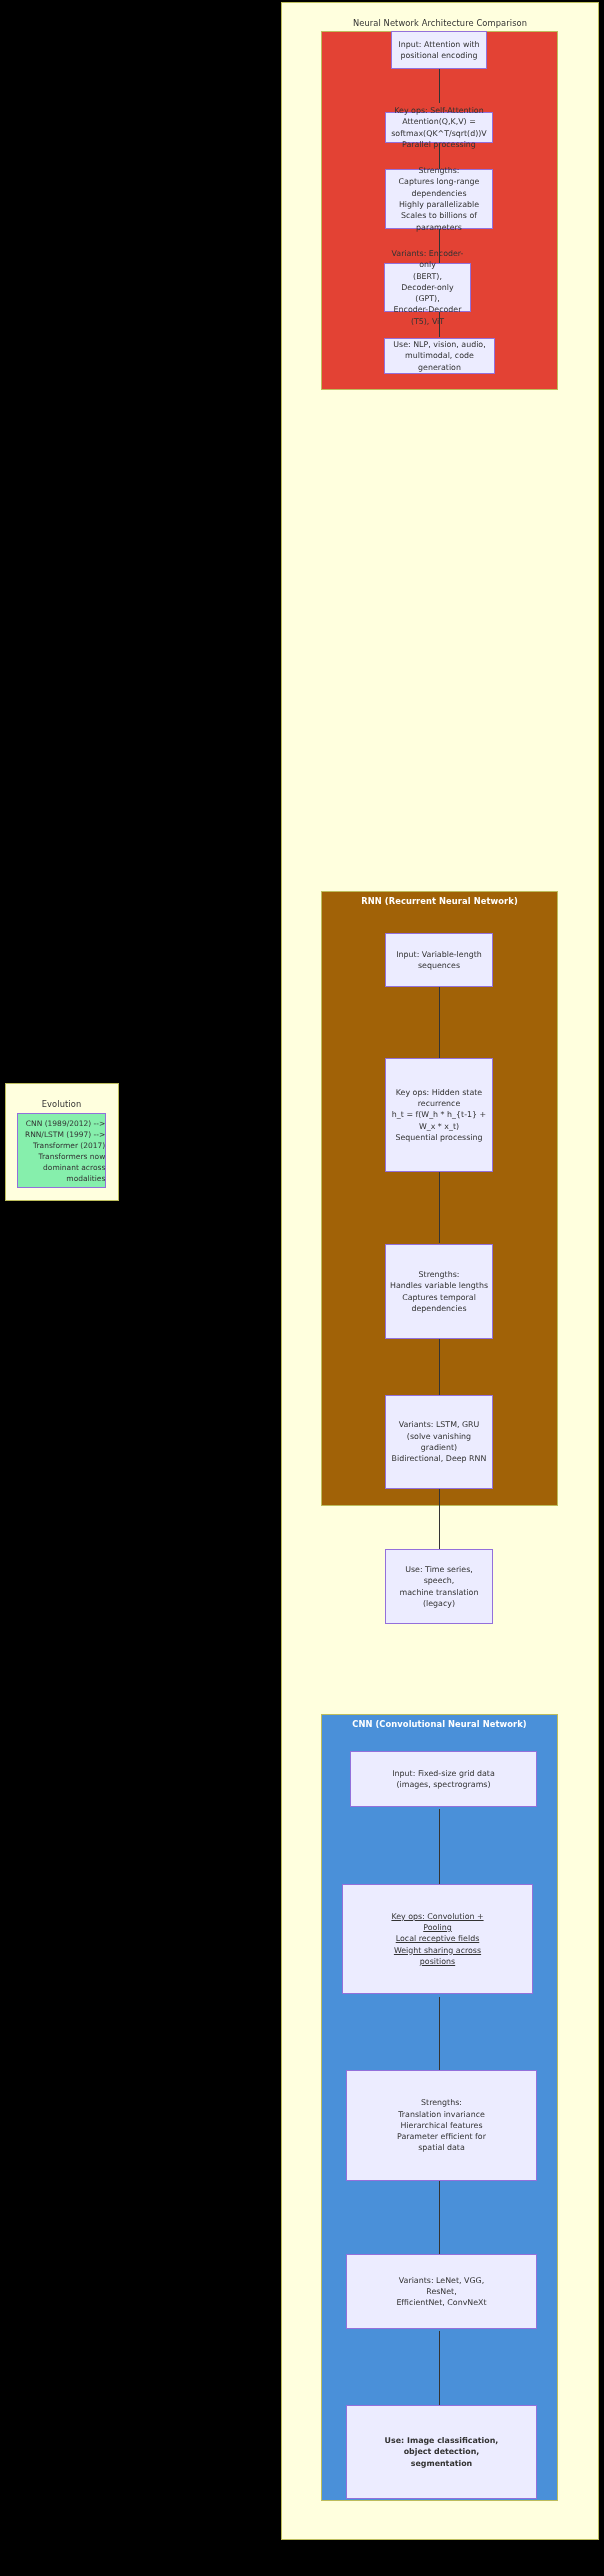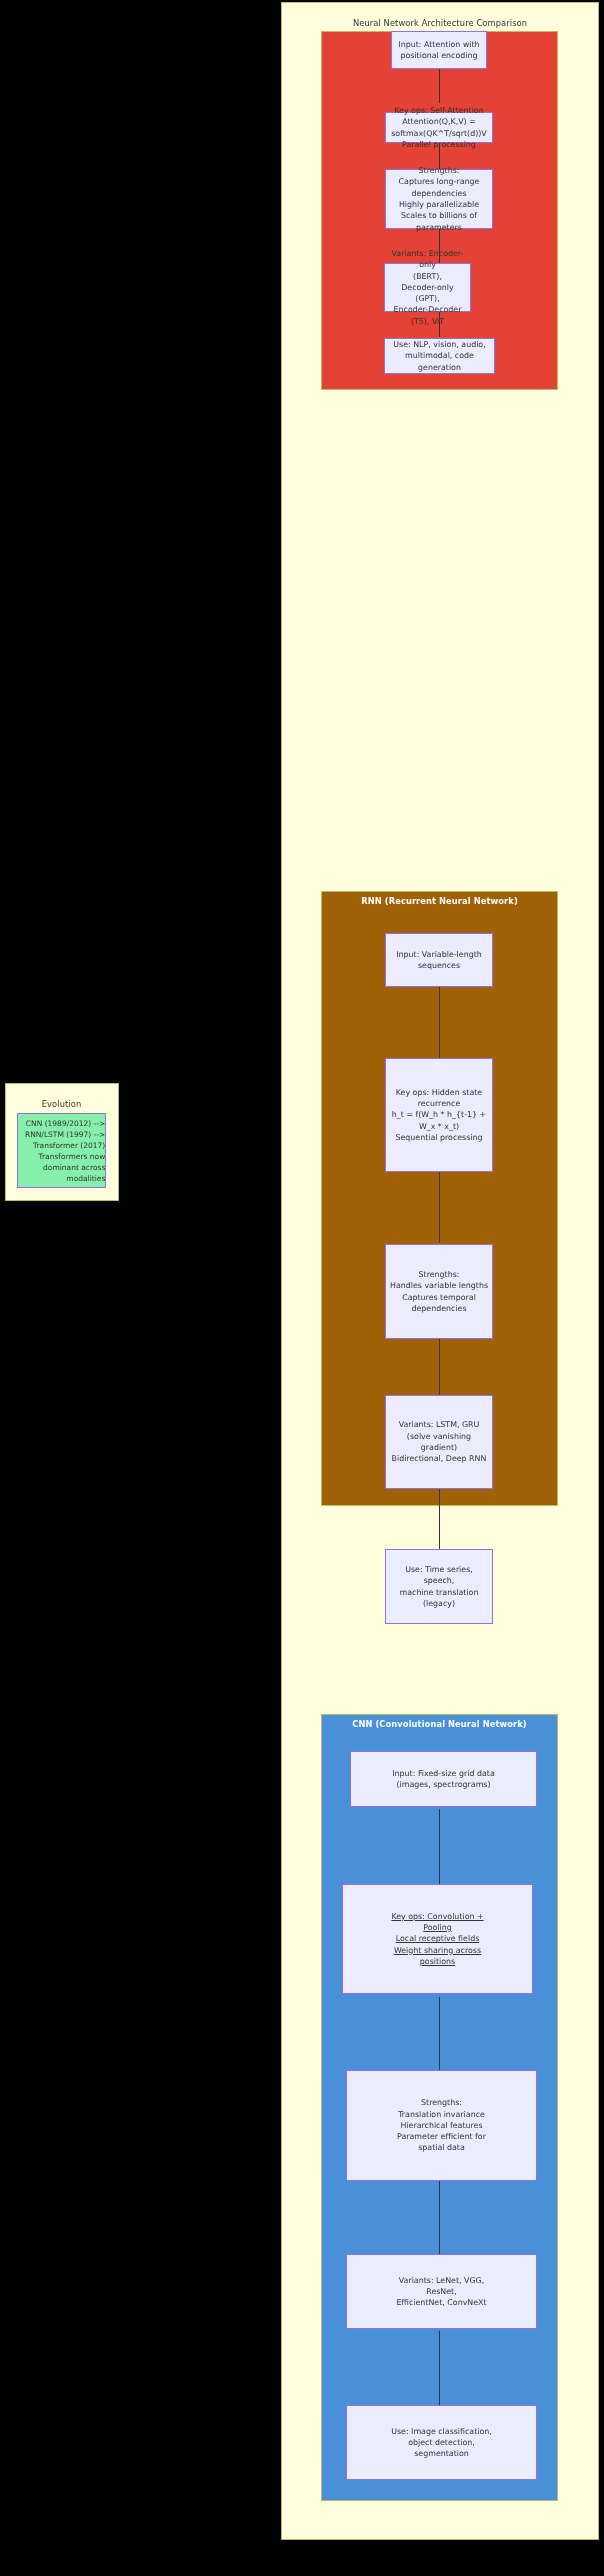--- a/index.html
+++ b/index.html
@@ -162,21 +162,21 @@
 Weight sharing across
 positions</div>
 <div class="node" style="left:346px; top:2070px; width:191px; height:111px;">Strengths:
 Translation invariance
 Hierarchical features
 Parameter efficient for
 spatial data</div>
 <div class="node" style="left:346px; top:2254px; width:191px; height:75px;">Variants: LeNet, VGG,
 ResNet,
 EfficientNet, ConvNeXt</div>
-<div class="node" style="left:346px; top:2405px; width:191px; height:75px;">Use: Image classification,
+<div class="node" style="left:346px; top:2405px; width:191px; height:94px;font-weight:bold;">Use: Image classification,
 object detection,
 segmentation</div>
 
 <div class="cluster" style="left:4.5px; top:1083px; width:114px; height:118px;">
   <div class="cluster-title">Evolution</div>
 </div>
 <div class="note-box" style="left:17.3px; top:1113px; width:89px; height:75px;">CNN (1989/2012) --&gt;
 RNN/LSTM (1997) --&gt;
 Transformer (2017)
 Transformers now

